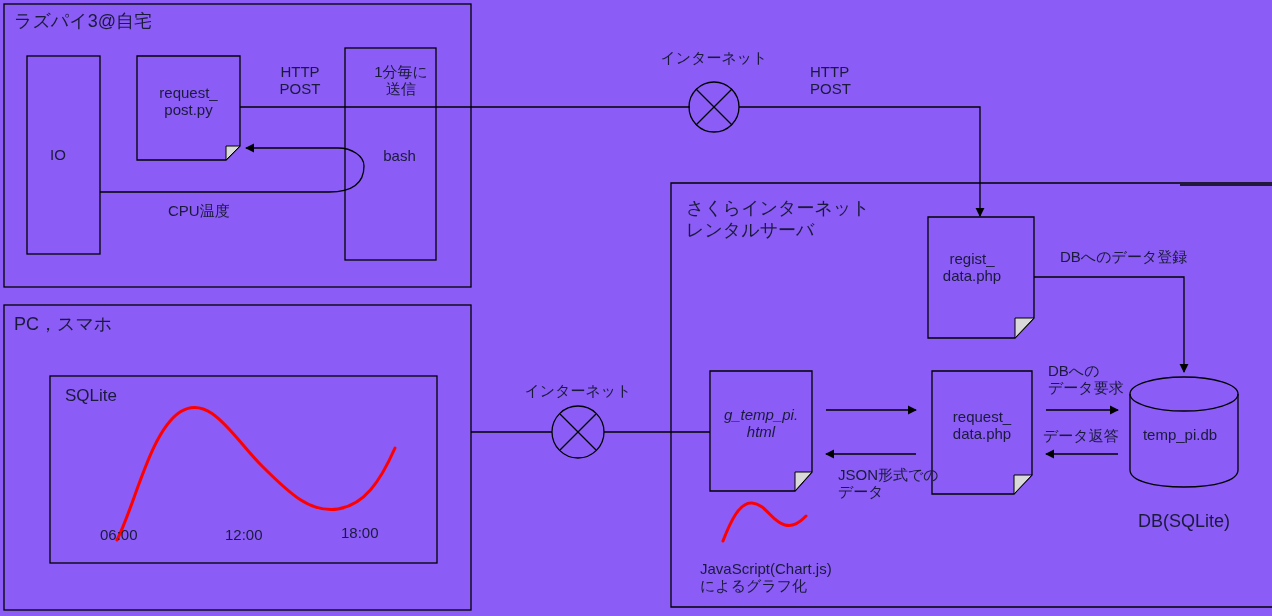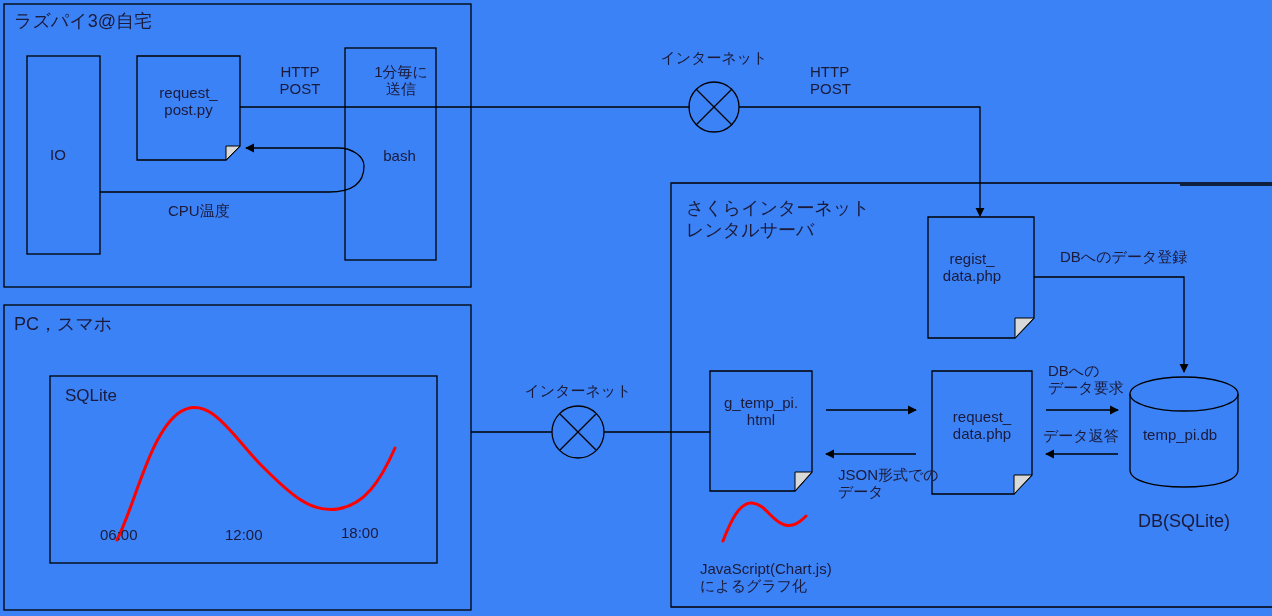--- a/index.html
+++ b/index.html
@@ -4,21 +4,21 @@
 <style>
   html, body {
     margin: 0;
     padding: 0;
     background: #ffffff;
   }
   #canvas {
     position: relative;
     width: 1272px;
     height: 616px;
-    background: #3b82f6;
+    background: #8b5cf6;
     font-family: "Liberation Sans", "DejaVu Sans", sans-serif;
     overflow: hidden;
   }
   #canvas svg {
     position: absolute;
     top: 0;
     left: 0;
     width: 1272px;
     height: 616px;
   }
@@ -145,21 +145,21 @@
   <div class="lbl ctr" style="left:523px; top:382px; width:110px;">インターネット</div>
 
   <div class="lbl big" style="left:686px; top:197px;">さくらインターネット
 レンタルサーバ</div>
 
   <div class="lbl ctr" style="left:928px; top:250px; width:88px;">regist_
 data.php</div>
 
   <div class="lbl" style="left:1060px; top:248px;">DBへのデータ登録</div>
 
-  <div class="lbl ctr" style="left:710px; top:394px; width:102px;">g_temp_pi.
+  <div class="lbl ctr" style="left:710px; top:406px; width:102px;font-style:italic;">g_temp_pi.
 html</div>
 
 
   <div class="lbl" style="left:818px; top:466px;margin-left:20px;">JSON形式での
 データ</div>
 
   <div class="lbl ctr" style="left:932px; top:408px; width:100px;">request_
 data.php</div>
 
   <div class="lbl" style="left:1048px; top:362px;">DBへの

